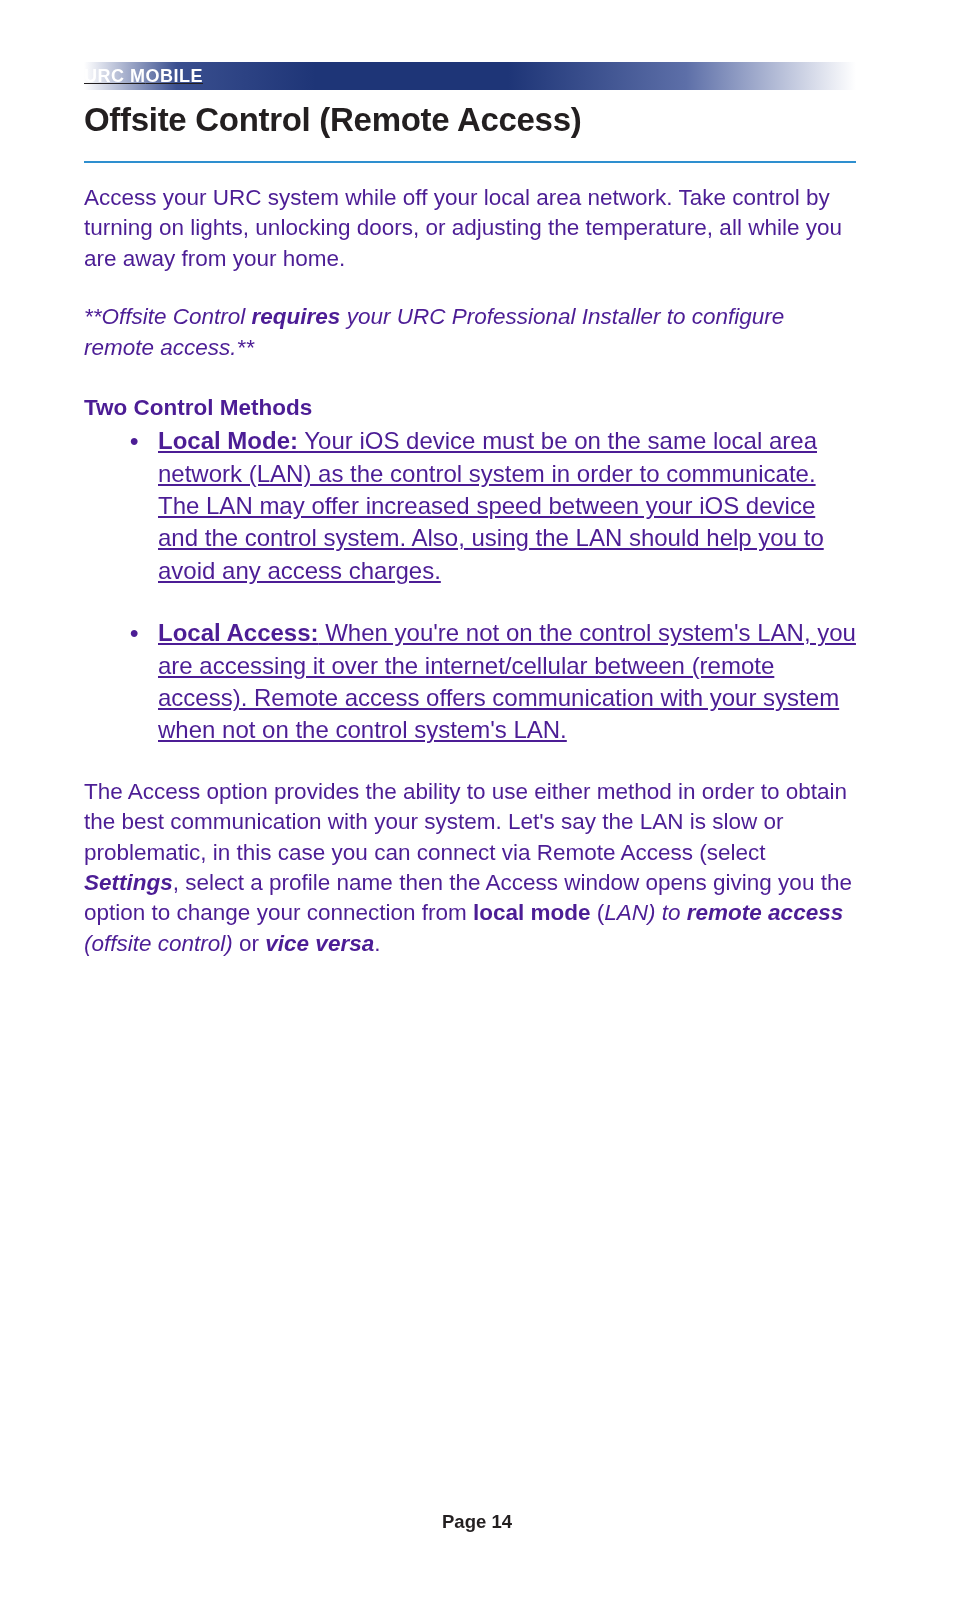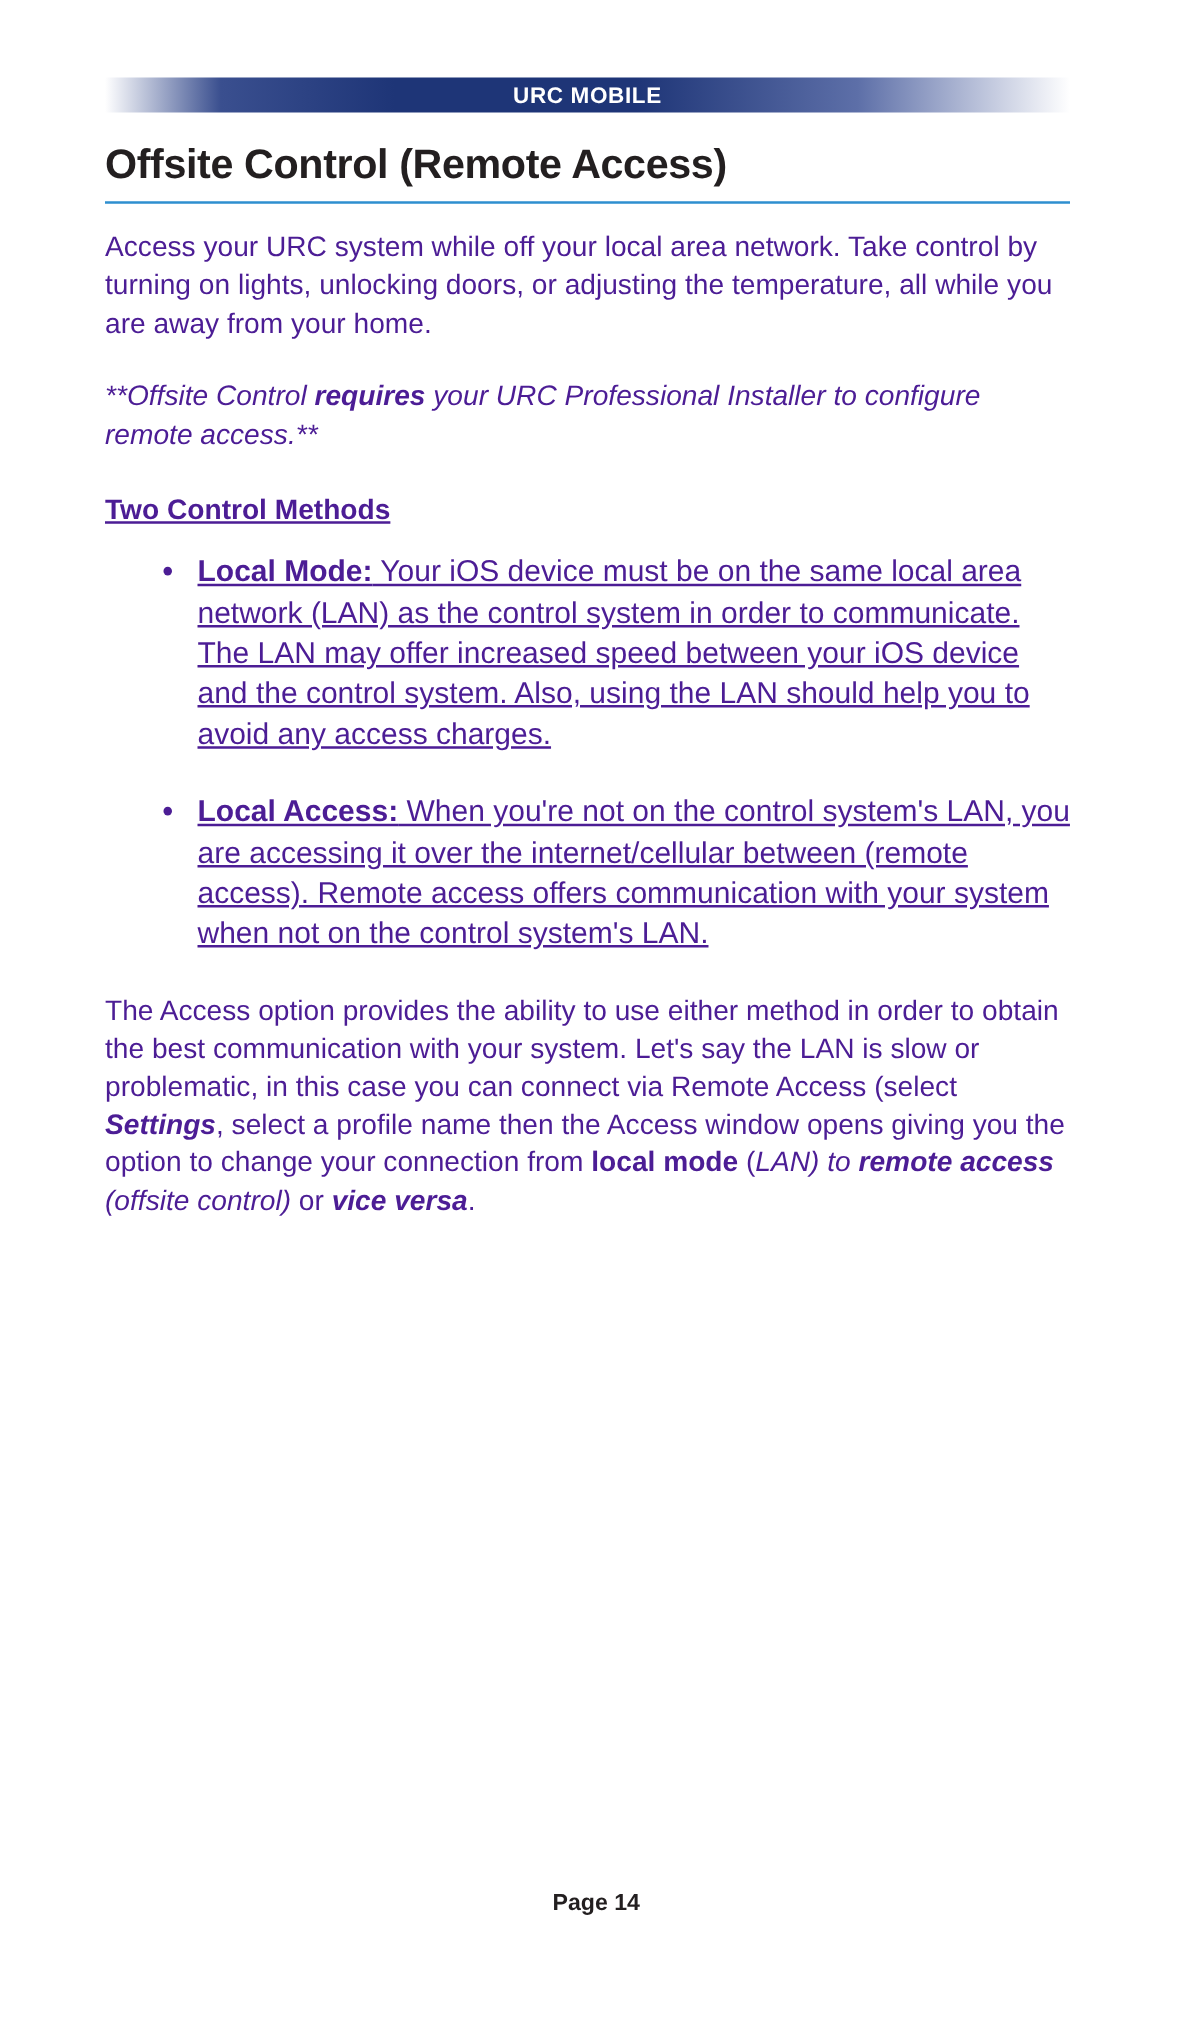--- a/index.html
+++ b/index.html
@@ -20,52 +20,52 @@
     height: 28px;
     background: linear-gradient(to right,
       #ffffff 0%,
       #3a4f8f 12%,
       #1e3577 30%,
       #1e3577 55%,
       #5d6fa8 78%,
       #ffffff 100%);
     display: flex;
     align-items: center;
-    justify-content: center;
-    margin-bottom: 22px;
+    justify-content: flex-start;
+    margin-bottom: 11px;
+    text-decoration: underline;
   }
   .header-label {
     color: #ffffff;
     font-size: 18px;
     font-weight: 700;
     letter-spacing: 0.5px;
   }
   .header-label .sc { font-variant: small-caps; font-size: 18px; }
   h1.title {
     font-size: 33px;
     font-weight: 700;
     color: #231f20;
-    padding-bottom: 11px;
+    padding-bottom: 22px;
     border-bottom: 2px solid #2e8fcf;
     margin-bottom: 20px;
     letter-spacing: -0.3px;
   }
   .body-text {
     font-size: 22.5px;
     line-height: 1.35;
     color: #4c1d95;
   }
   .para { margin-bottom: 28px; }
   .note { font-style: italic; margin-bottom: 30px; }
   .note .req { font-weight: 700; font-style: italic; }
   .subhead {
     font-weight: 700;
     font-size: 22.5px;
-    margin-bottom: 19px;
-    text-decoration: underline;
+    margin-bottom: 2px;
   }
   .methods-intro { margin-bottom: 28px; }
   ul.bullets {
     list-style: none;
     padding-left: 46px;
     margin-bottom: 28px;
   }
   ul.bullets li {
     position: relative;
     padding-left: 28px;

